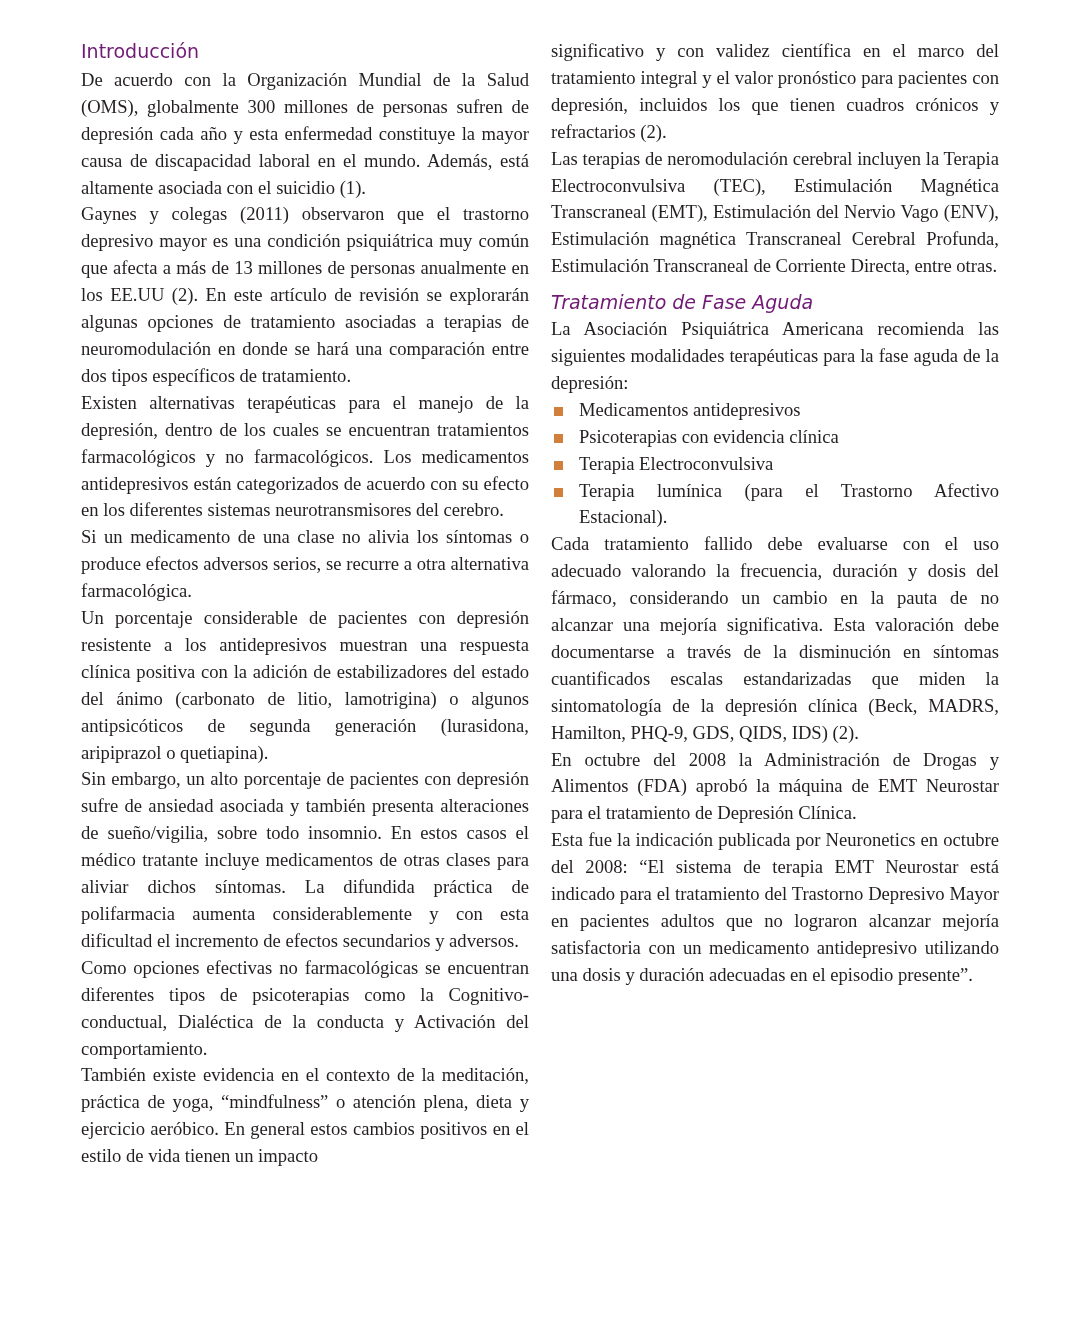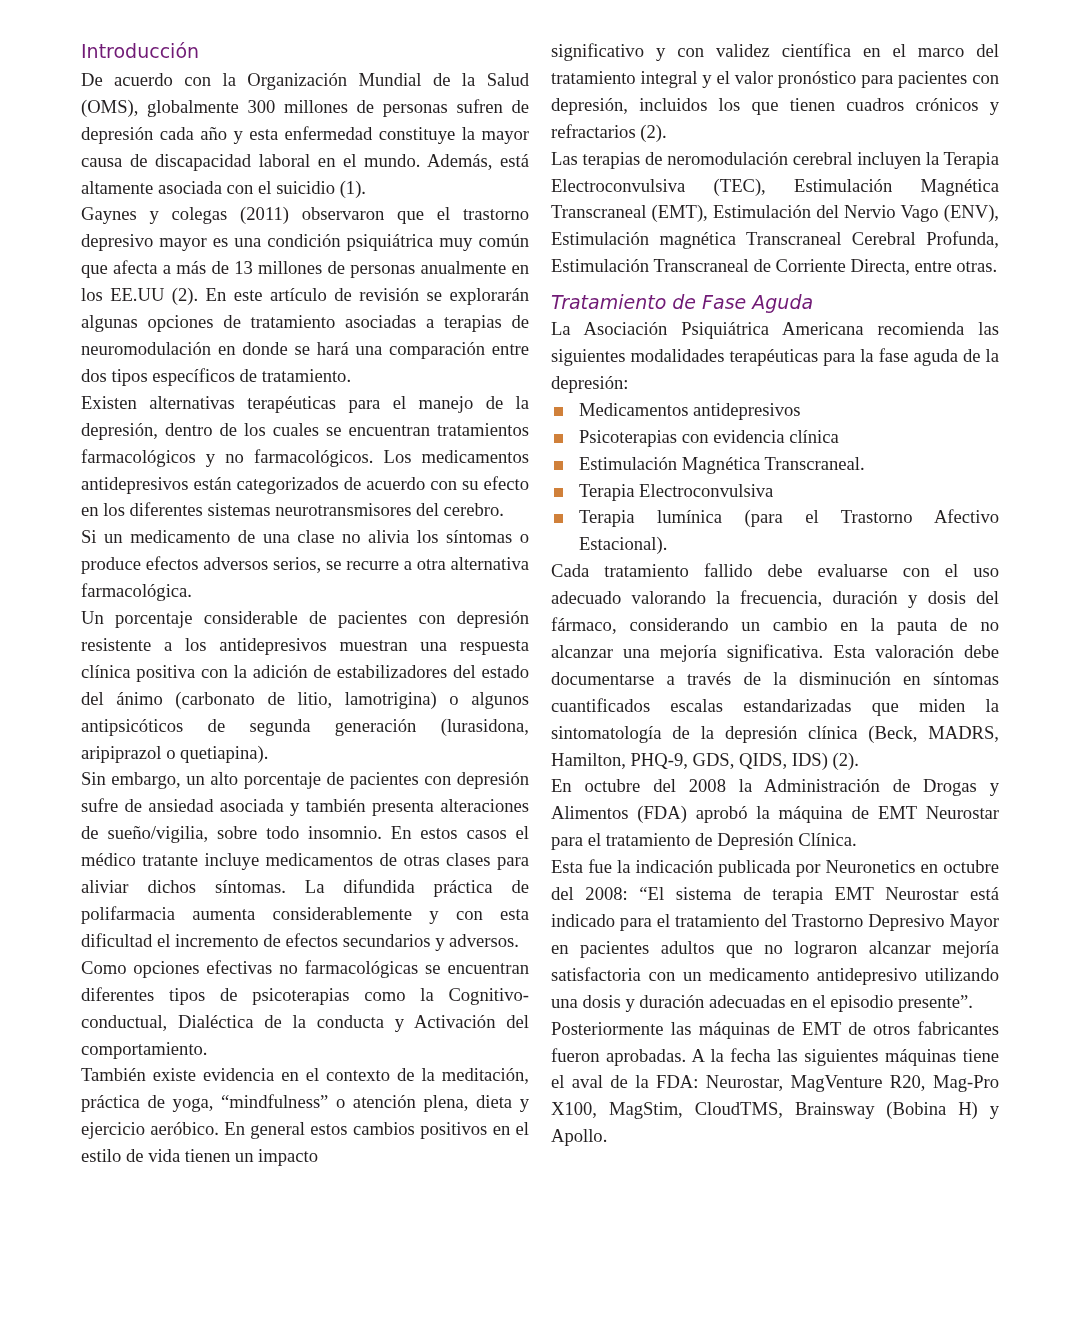--- a/index.html
+++ b/index.html
@@ -54,24 +54,23 @@
 
   <div class="col right">
     <p>significativo y con validez científica en el marco del tratamiento integral y el valor pronóstico para pacientes con depresión, incluidos los que tienen cuadros crónicos y refractarios (2).</p>
     <p>Las terapias de neromodulación cerebral incluyen la Terapia Electroconvulsiva (TEC), Estimulación Magnética Transcraneal (EMT), Estimulación del Nervio Vago (ENV), Estimulación magnética Transcraneal Cerebral Profunda, Estimulación Transcraneal de Corriente Directa, entre otras.</p>
 
     <h2 class="sub">Tratamiento de Fase Aguda</h2>
     <p>La Asociación Psiquiátrica Americana recomienda las siguientes modalidades terapéuticas para la fase aguda de la depresión:</p>
     <ul>
       <li><span class="bullet"></span><span>Medicamentos antidepresivos</span></li>
       <li><span class="bullet"></span><span>Psicoterapias con evidencia clínica</span></li>
-      <li><span class="bullet"></span><span>Estimulación Magnética Transcraneal.</span></li>
+      <li><span class="bullet"></span></li>
       <li><span class="bullet"></span><span>Terapia Electroconvulsiva</span></li>
       <li><span class="bullet"></span><span>Terapia lumínica (para el Trastorno Afectivo Estacional).</span></li>
     </ul>
     <p>Cada tratamiento fallido debe evaluarse con el uso adecuado valorando la frecuencia, duración y dosis del fármaco, considerando un cambio en la pauta de no alcanzar una mejoría significativa. Esta valoración debe documentarse a través de la disminución en síntomas cuantificados escalas estandarizadas que miden la sintomatología de la depresión clínica (Beck, MADRS, Hamilton, PHQ-9, GDS, QIDS, IDS) (2).</p>
 
     <p>En octubre del 2008 la Administración de Drogas y Alimentos (FDA) aprobó la máquina de EMT Neurostar para el tratamiento de Depresión Clínica.</p>
     <p>Esta fue la indicación publicada por Neuronetics en octubre del 2008: “El sistema de terapia EMT Neurostar está indicado para el tratamiento del Trastorno Depresivo Mayor en pacientes adultos que no lograron alcanzar mejoría satisfactoria con un medicamento antidepresivo utilizando una dosis y duración adecuadas en el episodio presente”.</p>
-    <p>Posteriormente las máquinas de EMT de otros fabricantes fueron aprobadas. A la fecha las siguientes máquinas tiene el aval de la FDA: Neurostar, MagVenture R20, Mag-Pro X100, MagStim, CloudTMS, Brainsway (Bobina H) y Apollo.</p>
   </div>
 
 </div>
 
 </body></html>

